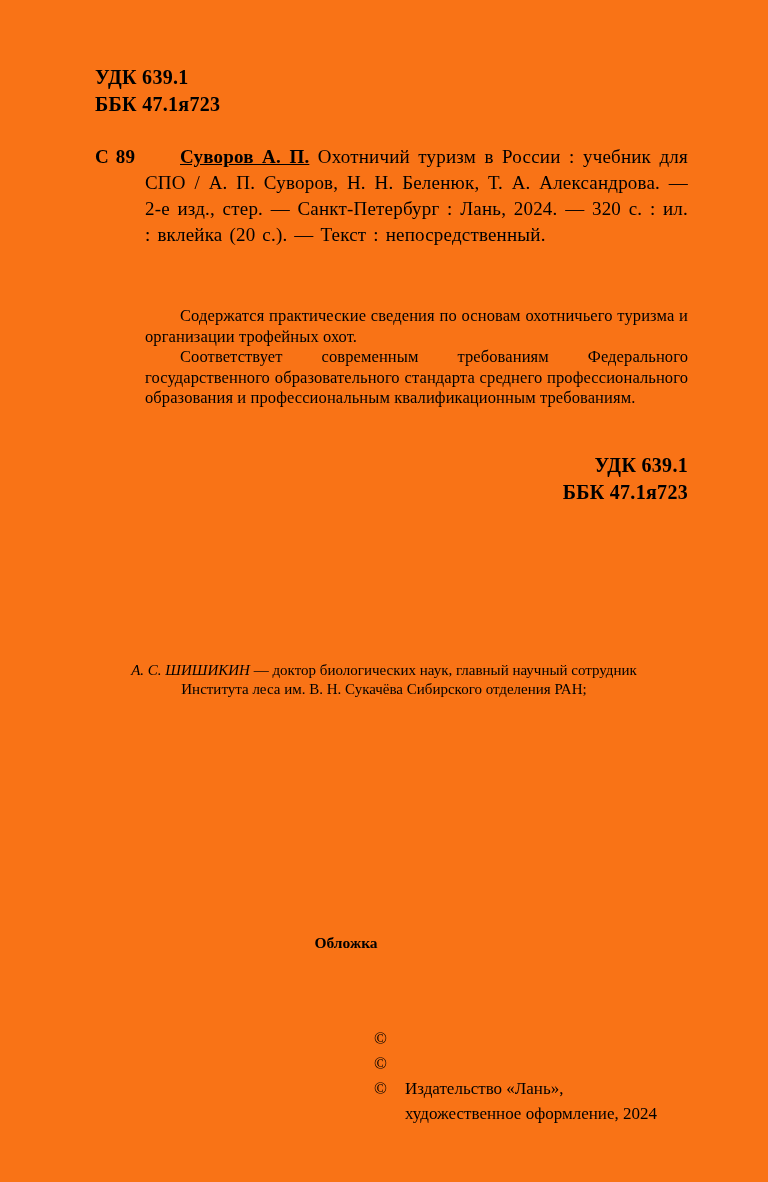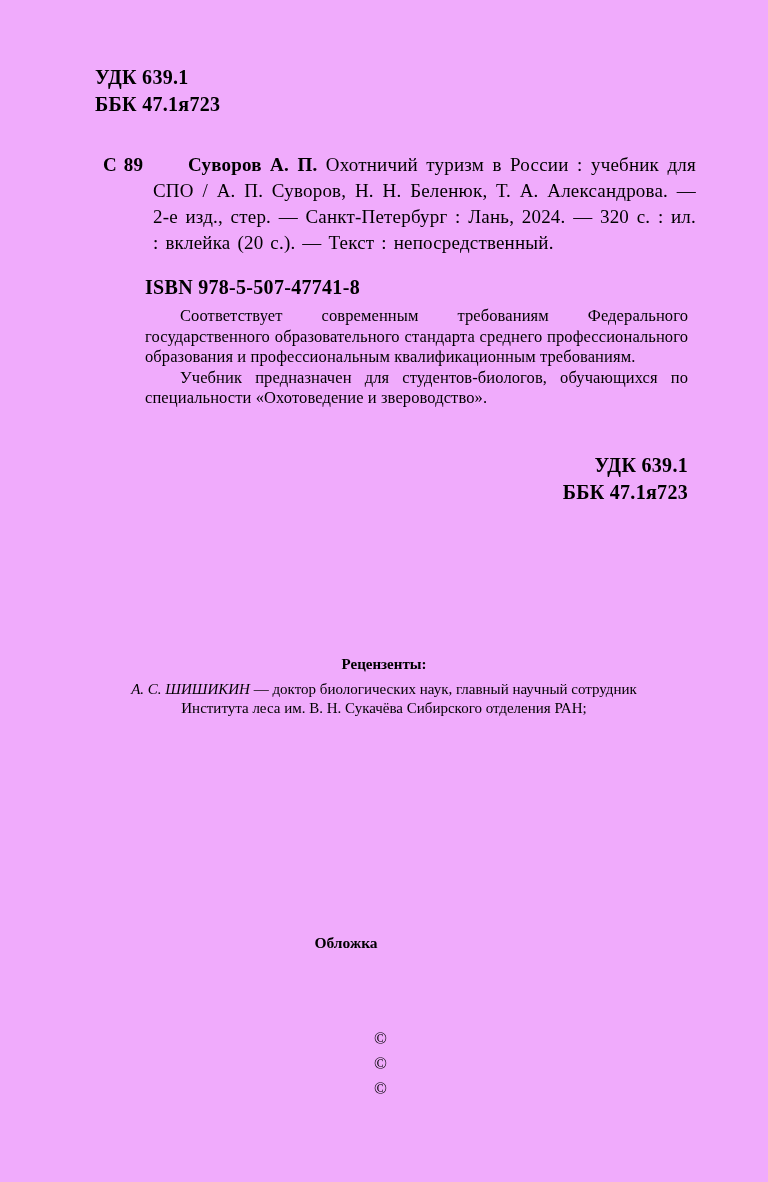--- a/index.html
+++ b/index.html
@@ -1,28 +1,28 @@
 <!DOCTYPE html>
 <html><head>
 <meta charset="utf-8">
 <style>
   html, body { margin: 0; padding: 0; background: #e8e8e8; }
   .page {
     position: relative;
     width: 768px;
     height: 1182px;
     margin: 0 auto;
-    background: #f0abfc;
+    background: #f97316;
     color: #000000;
     font-family: "Liberation Serif", "DejaVu Serif", serif;
     overflow: hidden;
     box-sizing: border-box;
     padding-left: 42px;
   }
-  .bold { font-weight: bold; }
+  .bold { font-weight: bold; text-decoration: underline; }
   .italic { font-style: italic; }
 
   
   .top-codes {
     position: absolute;
     left: 95px;
     top: 64px;
     font-size: 20px;
     line-height: 27px;
     font-weight: bold;
@@ -34,21 +34,21 @@
     position: absolute;
     left: 95px;
     top: 144px;
     width: 593px;
     box-sizing: border-box;
     padding-left: 50px;
     text-indent: 35px;
     text-align: justify;
     font-size: 19px;
     line-height: 26px;
-    margin: 8px;
+    margin: 0;
     letter-spacing: 0.2px;
     word-spacing: 2px;
   }
   .bib-code {
     position: absolute;
     left: 0;
     top: 0;
     font-weight: bold;
     text-indent: 0;
   }
@@ -143,46 +143,45 @@
   <div class="top-codes">
     <div>УДК 639.1</div>
     <div>ББК 47.1я723</div>
   </div>
 
   <p class="bib">
     <span class="bib-code">С 89</span>
     <span class="bold">Суворов А. П.</span><span> Охотничий туризм в России : учебник для СПО / А. П. Суворов, Н. Н. Беленюк, Т. А. Александрова. — 2-е изд., стер. — Санкт-Петербург : Лань, 2024. — 320 с. : ил. : вклейка (20 с.). — Текст : непосредственный.</span>
   </p>
 
-  <p class="isbn">ISBN 978-5-507-47741-8</p>
 
   <div class="annotation">
+    <p>Содержатся практические сведения по основам охотничьего туризма и организации трофейных охот.</p>
     <p>Соответствует современным требованиям Федерального государственного образовательного стандарта среднего профессионального образования и профессиональным квалификационным требованиям.</p>
-    <p>Учебник предназначен для студентов-биологов, обучающихся по специальности «Охотоведение и звероводство».</p>
   </div>
 
   <div class="right-codes">
     <div>УДК 639.1</div>
     <div>ББК 47.1я723</div>
   </div>
 
   <div class="reviewers">
-    <p class="rev-title">Рецензенты:</p>
     <p><span class="italic">А. С. ШИШИКИН</span><span> — доктор биологических наук, главный научный сотрудник Института леса им. В. Н. Сукачёва Сибирского отделения РАН;</span></p>
   </div>
 
   <div class="cover-block">
     <div class="cover-label">Обложка</div>
   </div>
 
   <div class="copyright">
     <div class="cr-row">
       <span class="cr-sym">©</span>
     </div>
     <div class="cr-row">
       <span class="cr-sym">©</span>
     </div>
     <div class="cr-row">
       <span class="cr-sym">©</span>
+      <span class="cr-text"><span>Издательство «Лань»,</span><br><span>художественное оформление, 2024</span></span>
     </div>
   </div>
 
 </div>
 
 </body></html>

